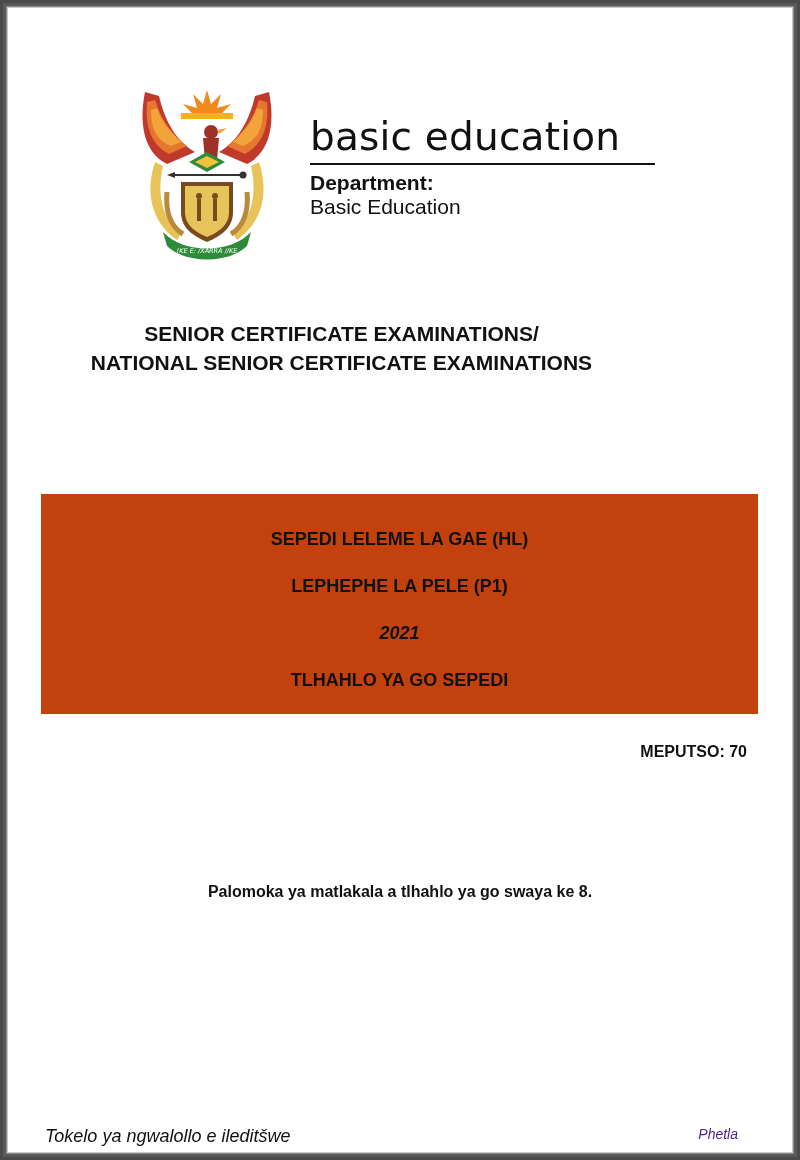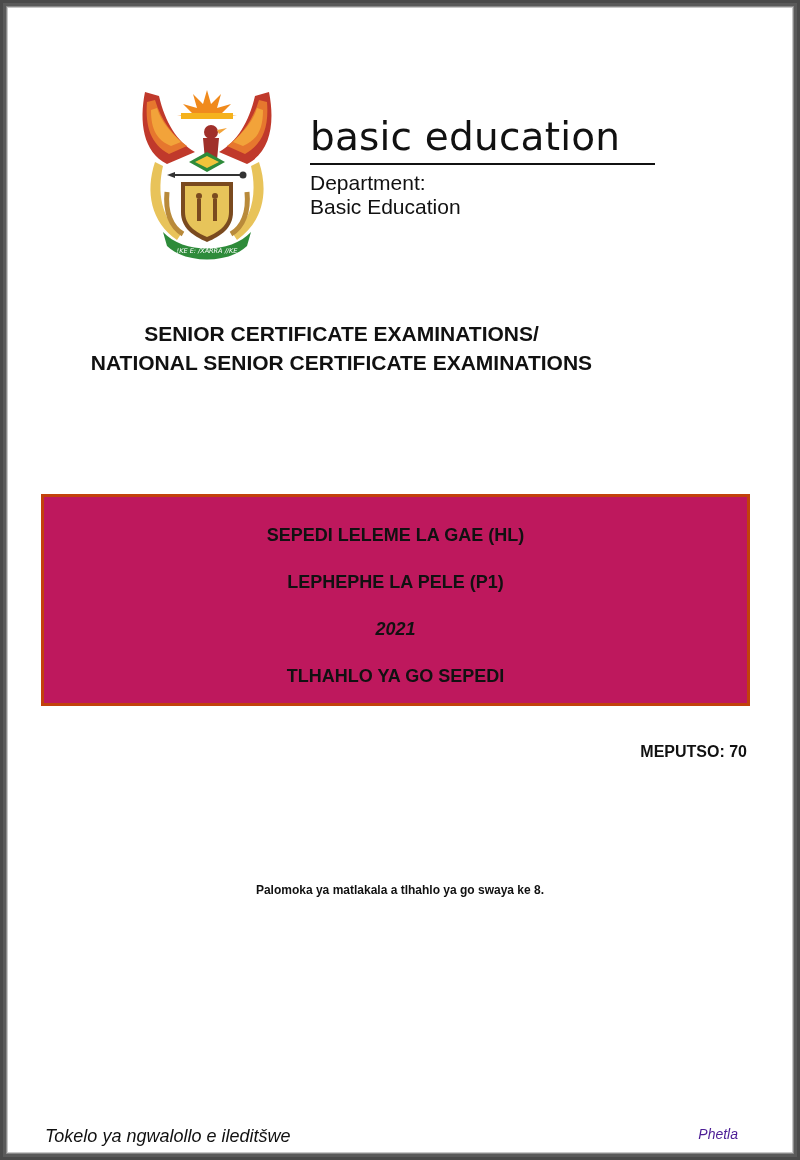--- a/index.html
+++ b/index.html
@@ -30,41 +30,41 @@
   .brand {
     position: absolute; left: 303px; top: 108px;
   }
   .brand-title {
     font-family: "DejaVu Sans", sans-serif;
     font-size: 39px; color: #111; letter-spacing: 0.2px; line-height: 44px;
     padding-bottom: 4px;
     border-bottom: 2px solid #111; width: 345px;
   }
   .brand-line { font-size: 21px; color: #111; line-height: 24px; }
-  .brand-line.first { margin-top: 6px; }
+  .brand-line.first { margin-top: 6px; font-weight: bold; }
   .brand-line.bold { font-weight: bold; font-size: 22px; }
   .heading {
     position: absolute; left: 0; width: 669px; top: 312px;
     text-align: center; font-weight: bold; font-size: 21px; color: #111; line-height: 29px;
   }
   .box {
     position: absolute; left: 34px; top: 487px; width: 703px; height: 206px;
-    background: #be185d; border: 3px solid #c2410c;
+    background: #c2410c; border: 7px solid #c2410c;
   }
   .box-line {
     position: absolute; left: 0; width: 100%; text-align: center;
     font-weight: bold; font-size: 18px; color: #111;
   }
   .marks {
     position: absolute; right: 46px; top: 736px;
     font-weight: bold; font-size: 16px; color: #111;
   }
   .pages-note {
     position: absolute; left: 0; width: 786px; top: 876px; text-align: center;
-    font-weight: bold; font-size: 12px; color: #111;
+    font-weight: bold; font-size: 16px; color: #111;
   }
   .footer-left {
     position: absolute; left: 38px; top: 1119px; font-style: italic; font-size: 18px; color: #111;
   }
   .footer-right {
     position: absolute; right: 55px; top: 1119px; font-style: italic; font-size: 14px; color: #4c1d95;
   }
 </style>
 </head>
 <body>

